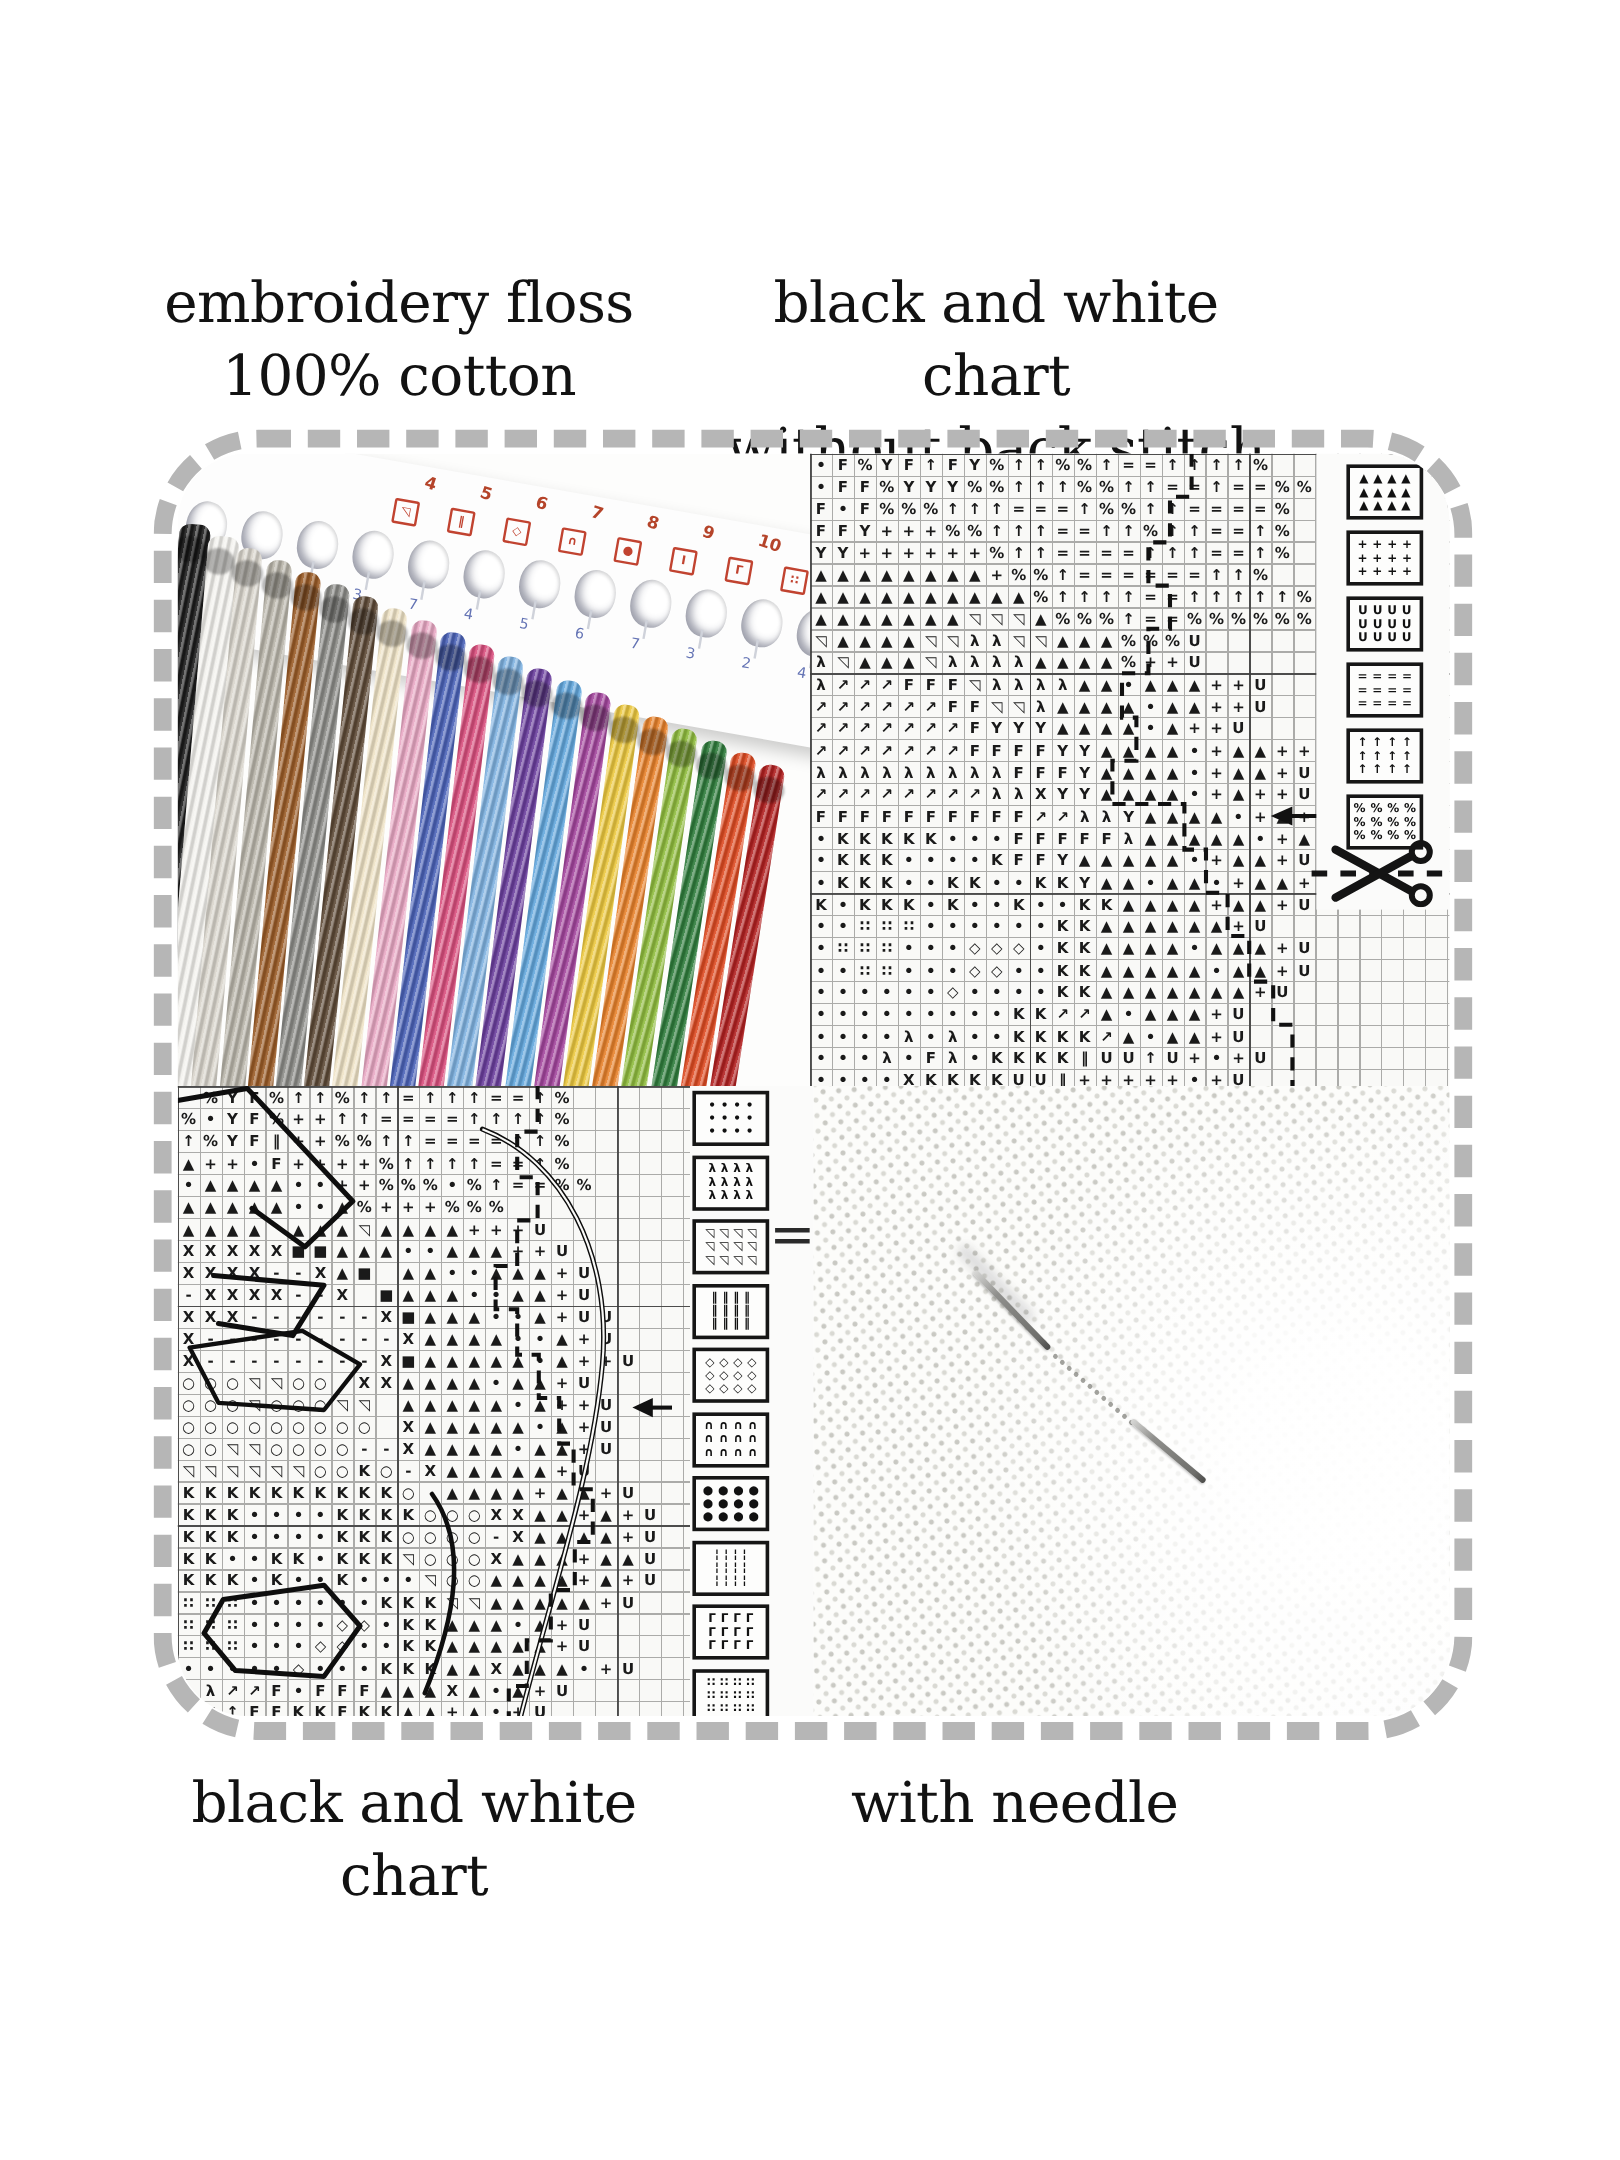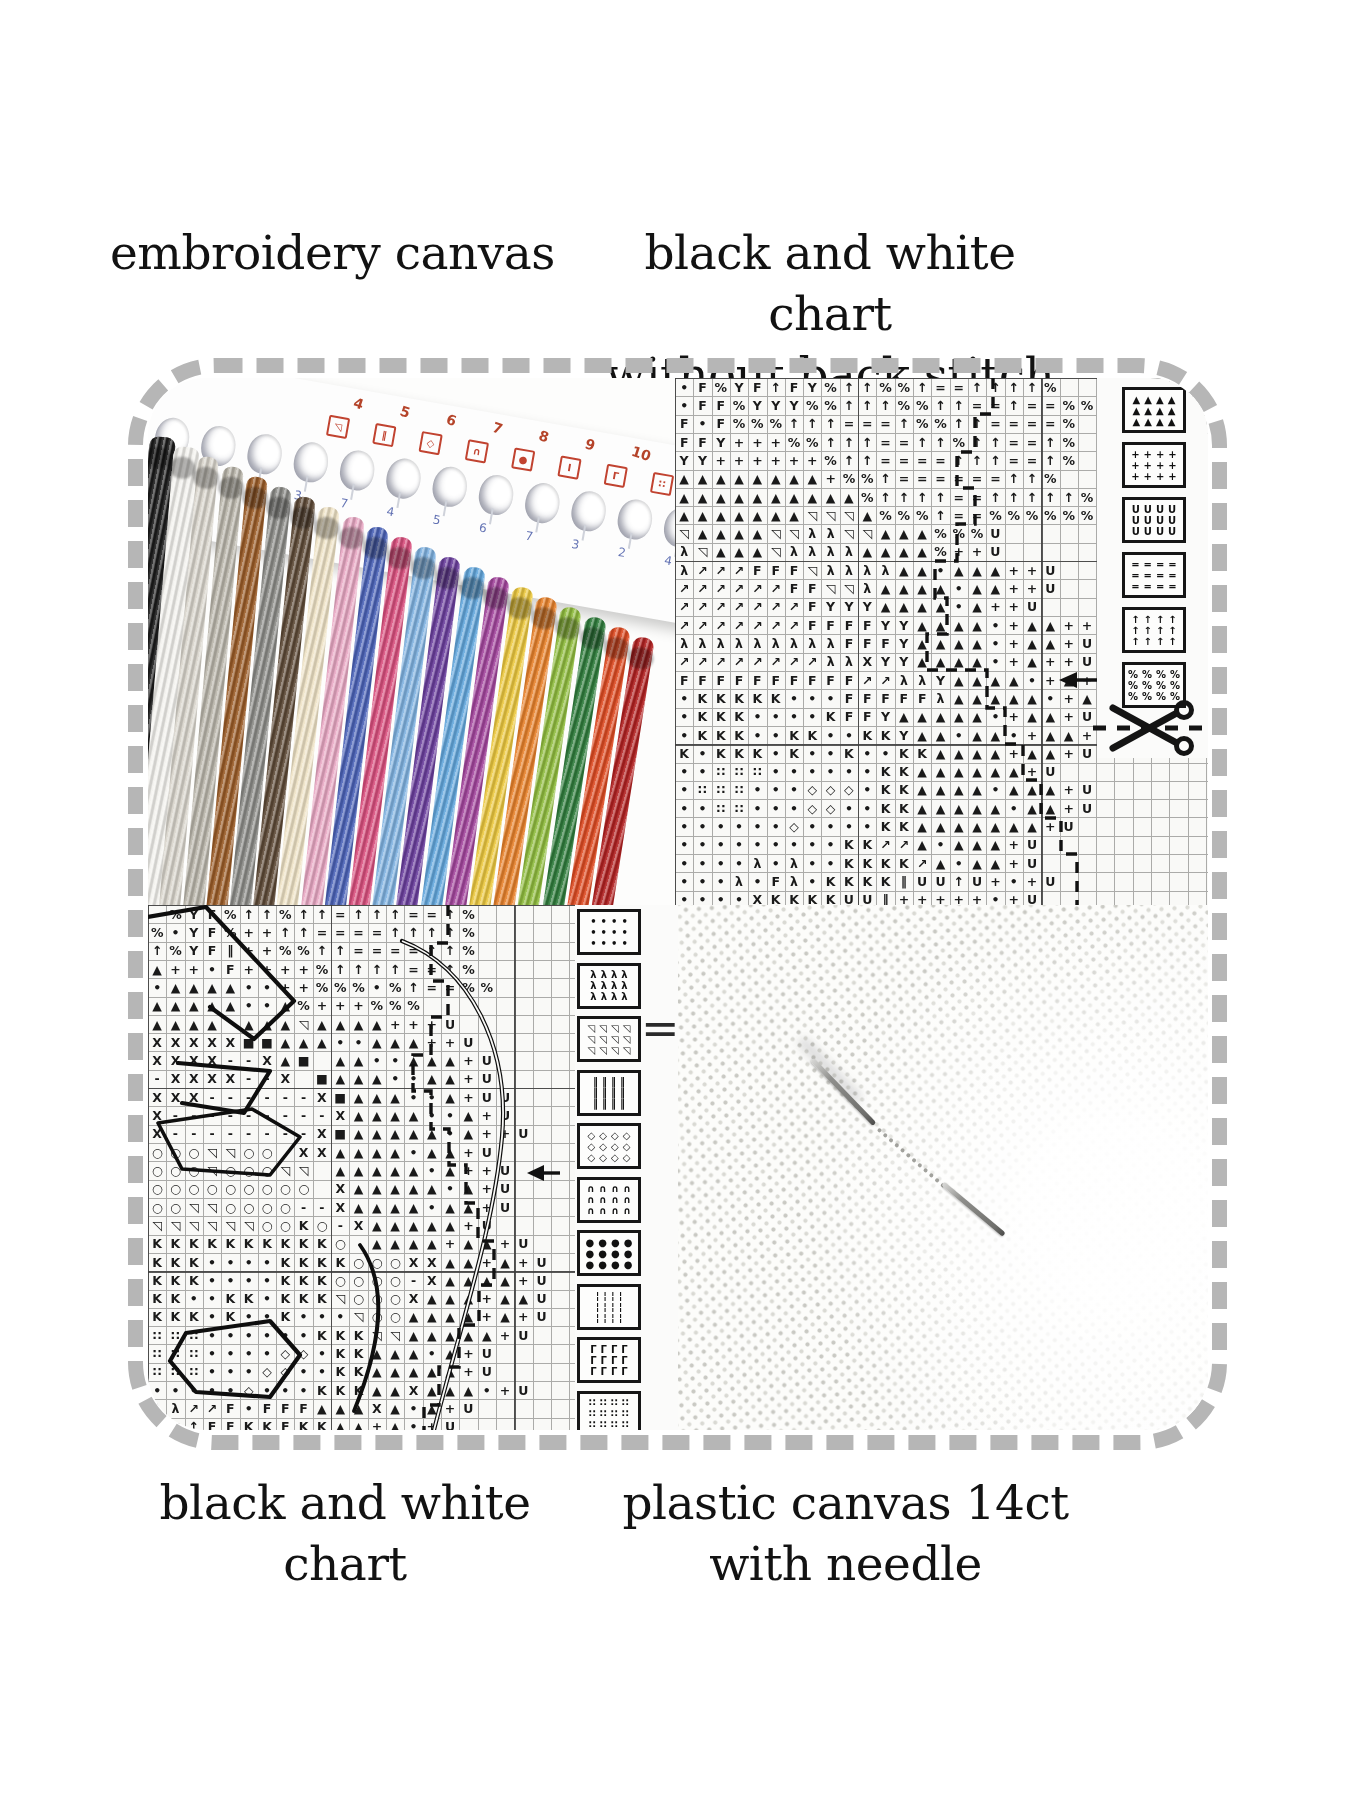--- a/index.html
+++ b/index.html
@@ -81,31 +81,31 @@
         box-shadow:0 1px 2px rgba(0,0,0,.25);}
   .needle-shadow{position:absolute;width:86px;height:12px;border-radius:6px;
         background:rgba(90,90,95,.18);filter:blur(4px);transform-origin:left center;}
   .dot-trail{position:absolute;width:88px;border-top:4px dotted #84847e;
         transform-origin:left center;opacity:.75;}
 </style>
 </head>
 <body>
 
 <div class="label" style="left:105px;top:222px;width:455px;">
-  <div>embroidery canvas</div>
+  <div>embroidery floss</div>
+  <div>100% cotton</div>
 </div>
 <div class="label" style="left:600px;top:222px;width:460px;">
   <div>black and white chart</div>
   <div>without back stitch</div>
 </div>
 <div class="label" style="left:110px;top:1472px;width:470px;">
   <div>black and white chart</div>
 </div>
 <div class="label" style="left:613px;top:1472px;width:465px;">
-  <div>plastic canvas 14ct</div>
   <div>with needle</div>
 </div>
 
 <svg class="frame-svg" width="1099" height="1092">
   <rect x="7.5" y="7.5" width="1084" height="1077" rx="80" fill="none" stroke="#b6b6b6" stroke-width="15" stroke-dasharray="27 14"></rect>
 </svg>
 
 <div class="inner">
 
   <div id="floss" class="quad">

